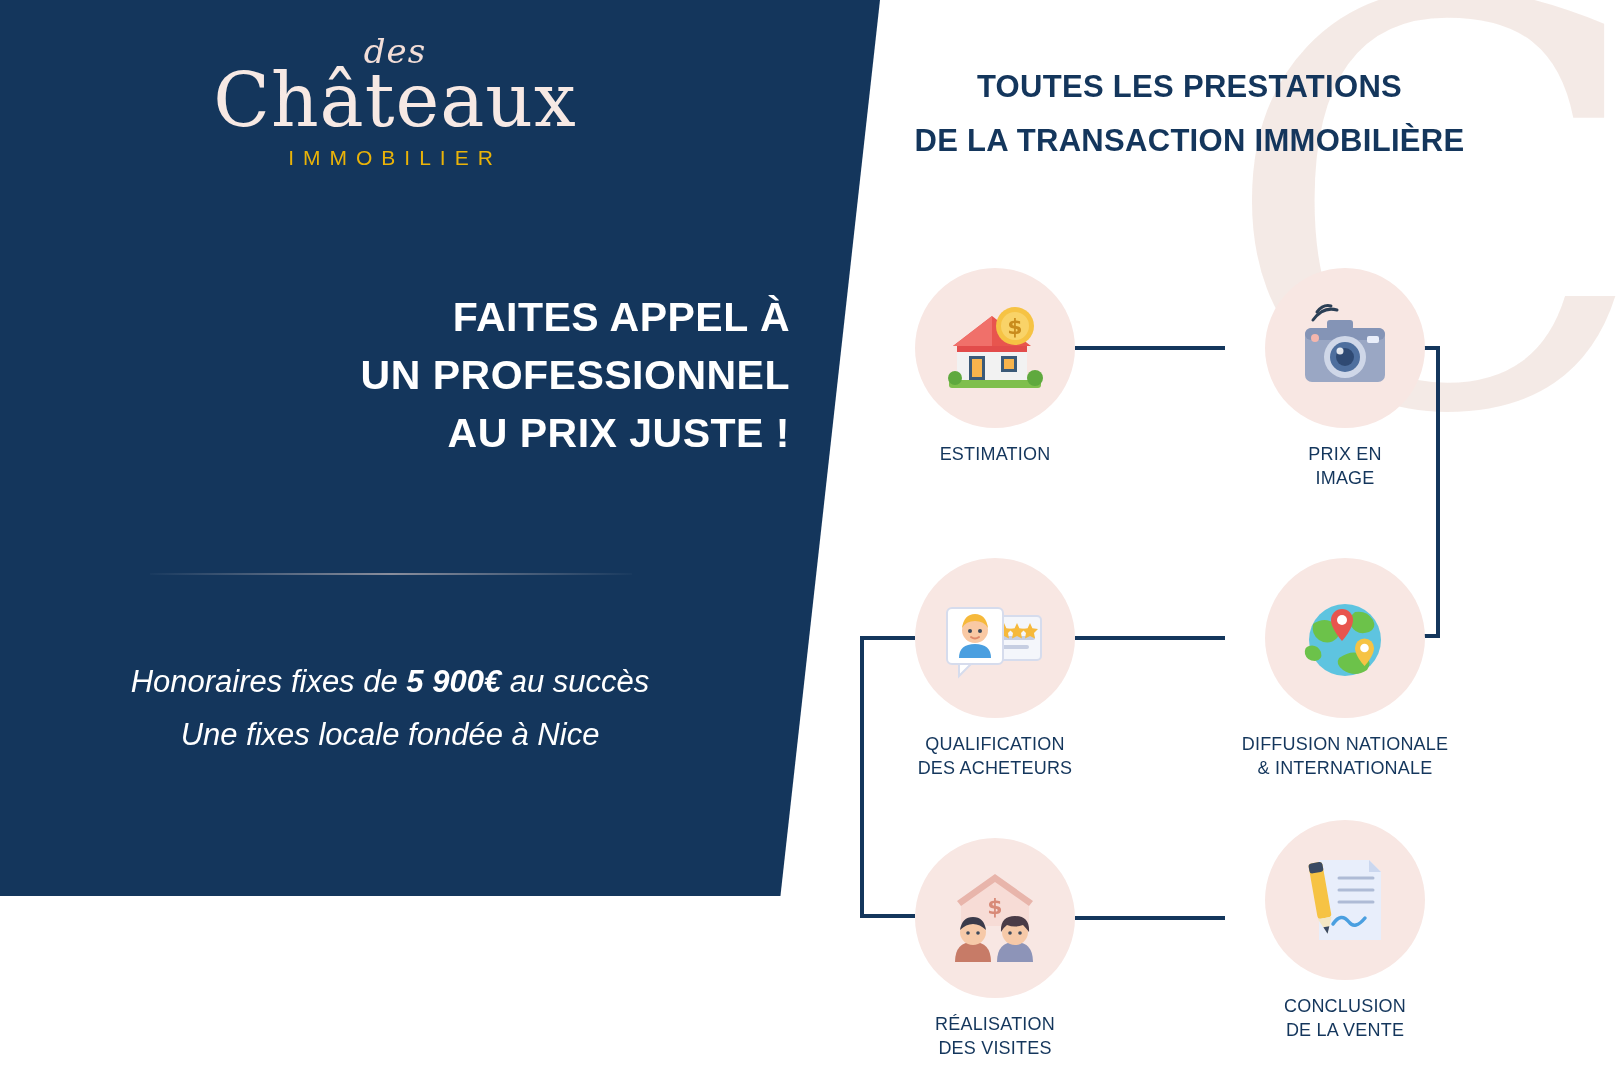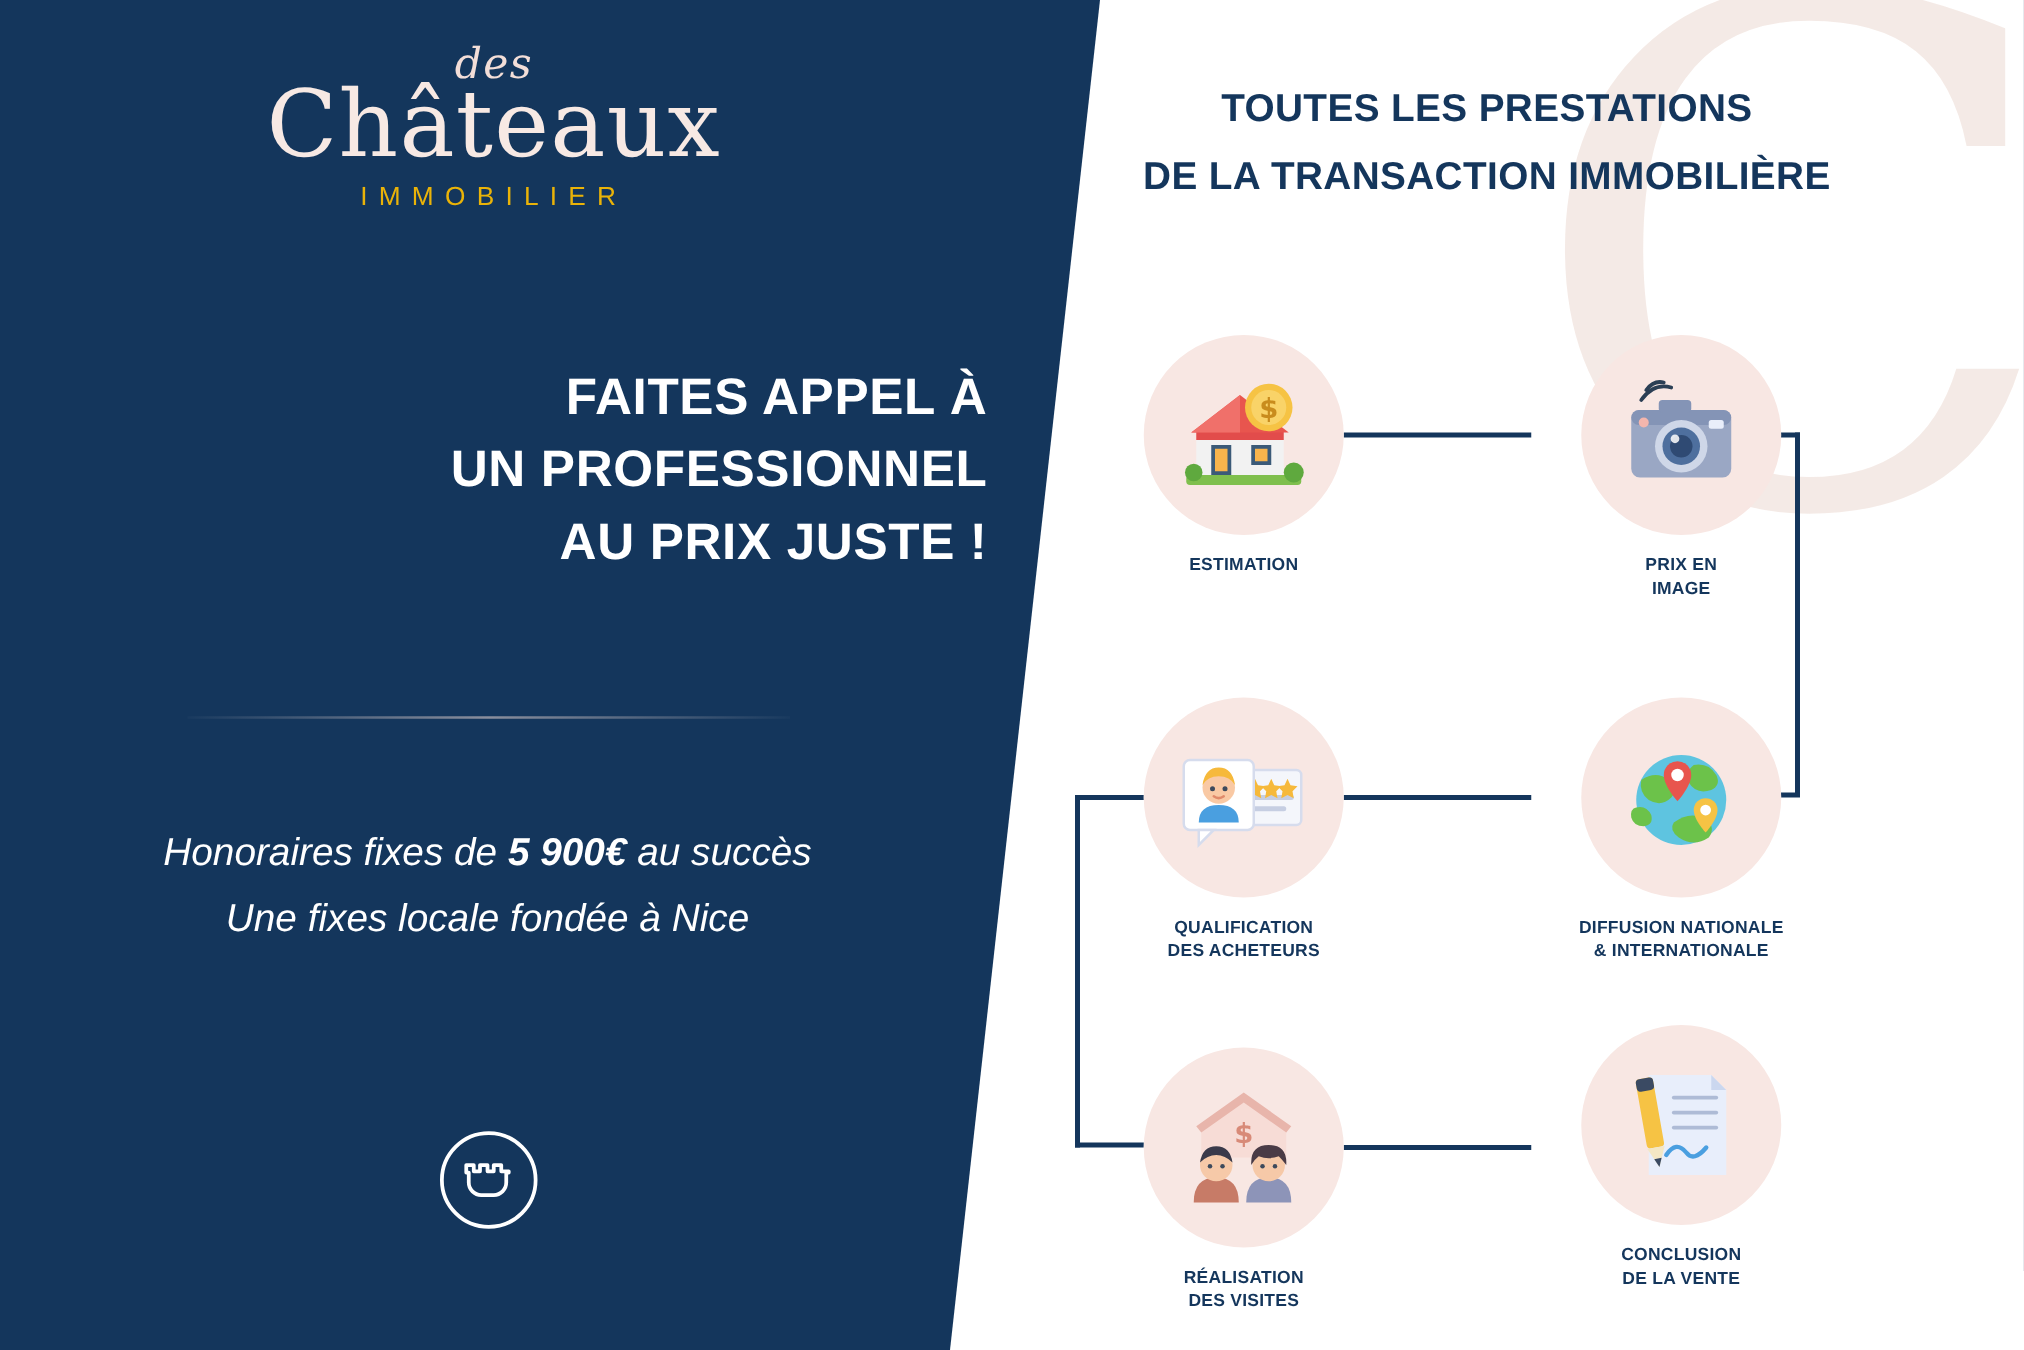--- a/index.html
+++ b/index.html
@@ -7,21 +7,21 @@
   body {
     font-family:"Liberation Sans", sans-serif;
     background:#ffffff;
     overflow:hidden;
     position:relative;
   }
 
   
   #left-panel {
     position:absolute; top:0; left:0;
-    width:900px; height:1080px;
+    width:900px; height:896px;
     background:#14365c;
     clip-path: polygon(0 0, 880px 0, 760px 1080px, 0 1080px);
     z-index:2;
     padding-left:39px;
   }
 
   
   #logo-block {
     position:absolute; top:34px; left:0; width:790px;
     text-align:center; color:#f6e7e2;
@@ -131,22 +131,22 @@
   .bubble {
     width:160px; height:160px;
     border-radius:50%;
     background:#f8e7e3;
     margin:0 auto;
     display:flex; align-items:center; justify-content:center;
   }
   .node-label {
     margin-top:14px;
     color:#14365c;
-    font-size:14px;
-    font-weight:bold;
+    font-size:18px;
+    font-weight:normal;
     line-height:1.35;
     letter-spacing:0.2px;
   }
   
   #node-0 { left:10px;  top:0px; }
   #node-1 { left:360px; top:0px; }
   #node-2 { left:10px;  top:290px; }
   #node-3 { left:360px; top:290px; }
   #node-4 { left:10px;  top:570px; }
   #node-5 { left:360px; top:552px; }

